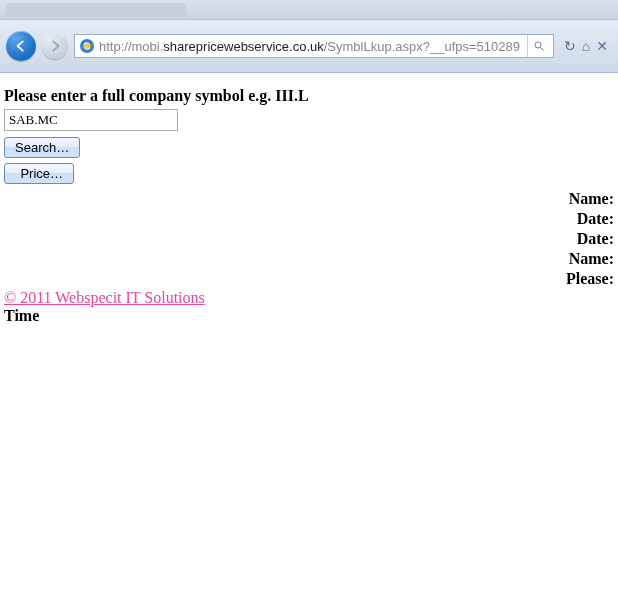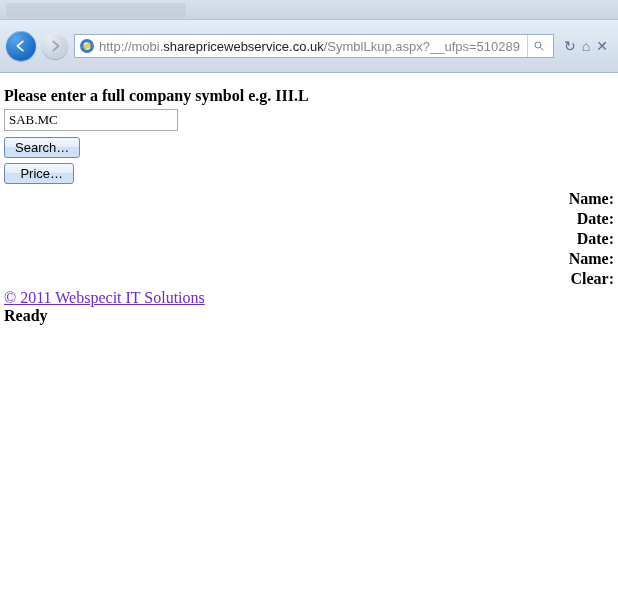--- a/index.html
+++ b/index.html
@@ -106,21 +106,21 @@
       border-radius: 3px;
       background: linear-gradient(to bottom, #f4f8fd 0%, #e4eefa 45%, #cde0f5 50%, #cfe2f7 100%);
       color: #000;
       display: block;
       margin-bottom: 5px;
       cursor: pointer;
       text-align: right;
       min-width: 70px;
     }
     .field { font-weight: bold; line-height: 1.25; text-align: right; }
-    .footer-link a { color: #6d28d9; }
+    .footer-link a { color: #ec4899; }
     .status { font-weight: bold; margin-top: 0; }
   </style>
 </head>
 <body>
 
 <div class="chrome">
   <div class="tab-strip">
     <div class="tab-blur"></div>
   </div>
   <div class="nav-row">
@@ -162,16 +162,16 @@
 
 <div class="page">
   <div class="prompt">Please enter a full company symbol e.g. III.L</div>
   <input class="symbol-input" type="text" value="SAB.MC" style="">
   <button class="btn">Search…</button>
   <button class="btn">Price…</button>
   <div class="field">Name:</div>
   <div class="field">Date:</div>
   <div class="field">Date:</div>
   <div class="field">Name:</div>
-  <div class="field">Clear:</div>
+  <div class="field">Please:</div>
   <div class="footer-link"><a href="#">© 2011 Webspecit IT Solutions</a></div>
-  <div class="status">Ready</div>
+  <div class="status">Time</div>
 </div>
 
 </body></html>

